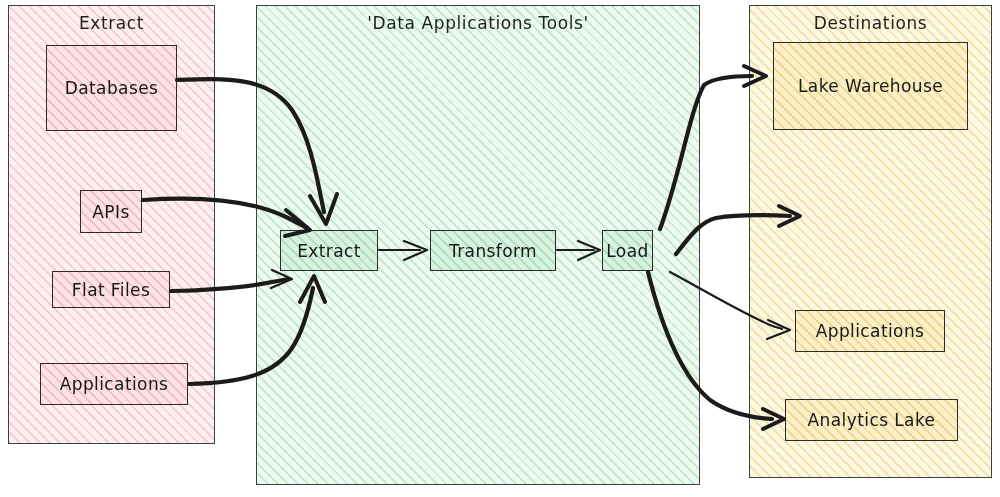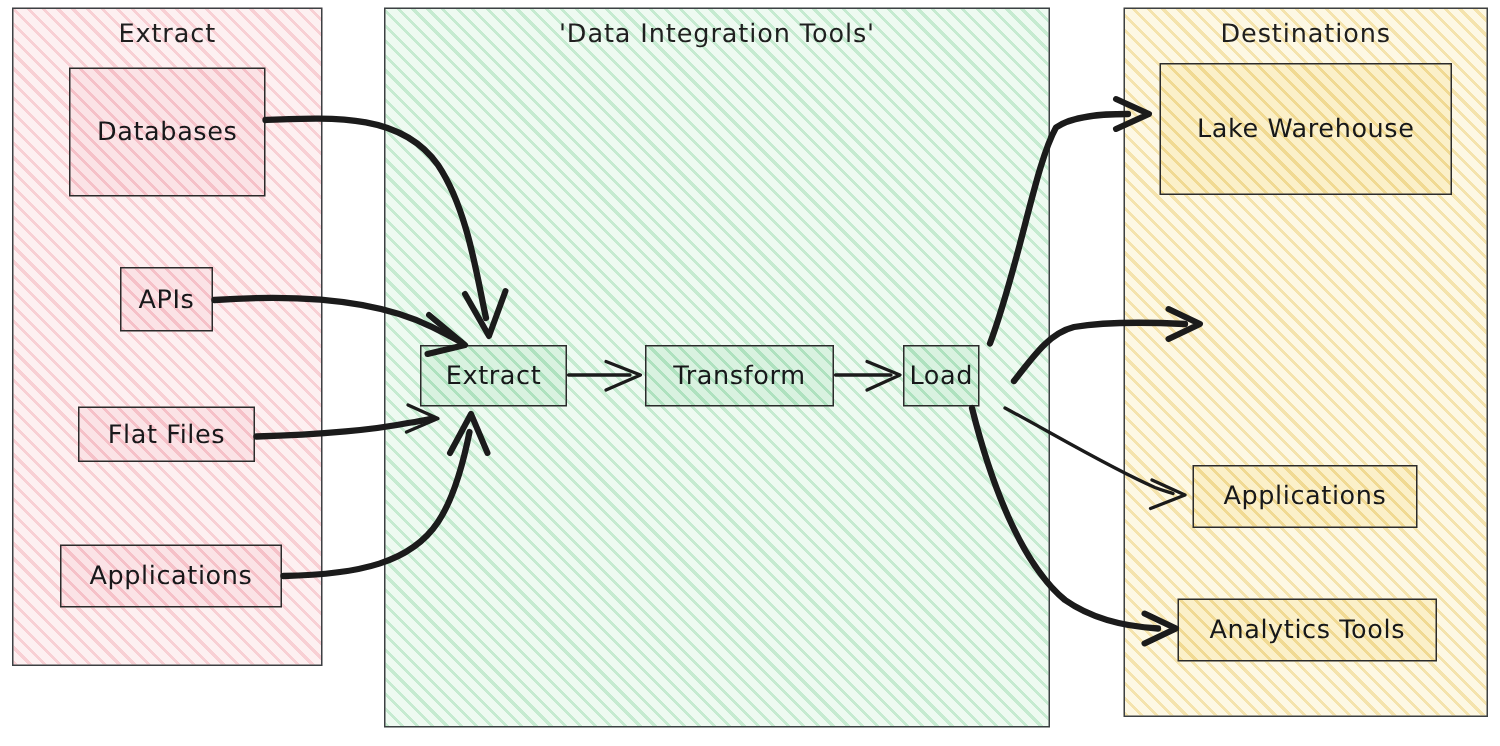--- a/index.html
+++ b/index.html
@@ -52,34 +52,34 @@
 <div id="stage">
 
   <div class="panel hatch-pink" style="left:8px;top:5px;width:207px;height:439px;">
     <div class="panel-title">Extract</div>
   </div>
 
   <div class="node hatch-pink-node" style="left:46px;top:45px;width:131px;height:86px;">
     <span>Databases</span>
   </div>
 
-  <div class="node hatch-pink-node" style="left:80px;top:178px;width:62px;height:43px;">
+  <div class="node hatch-pink-node" style="left:80px;top:190px;width:62px;height:43px;">
     <span>APIs</span>
   </div>
 
   <div class="node hatch-pink-node" style="left:52px;top:271px;width:118px;height:37px;">
     <span>Flat Files</span>
   </div>
 
   <div class="node hatch-pink-node" style="left:40px;top:363px;width:148px;height:42px;">
     <span>Applications</span>
   </div>
 
   <div class="panel hatch-green" style="left:256px;top:5px;width:444px;height:480px;">
-    <div class="panel-title">'Data Integration Tools'</div>
+    <div class="panel-title">'Data Applications Tools'</div>
   </div>
 
   <div class="node hatch-green-node" style="left:280px;top:230px;width:98px;height:41px;">
     <span>Extract</span>
   </div>
 
   <div class="node hatch-green-node" style="left:430px;top:230px;width:126px;height:41px;">
     <span>Transform</span>
   </div>
 
@@ -94,21 +94,21 @@
   <div class="node hatch-yellow-node" style="left:773px;top:42px;width:195px;height:88px;">
     <span>Lake Warehouse</span>
   </div>
 
 
   <div class="node hatch-yellow-node" style="left:795px;top:310px;width:150px;height:42px;">
     <span>Applications</span>
   </div>
 
   <div class="node hatch-yellow-node" style="left:785px;top:399px;width:173px;height:42px;">
-    <span>Analytics Tools</span>
+    <span>Analytics Lake</span>
   </div>
 
   <svg id="edges" viewBox="0 0 1000 497">
 
     <g>
       <path class="e-thick" d="M177,80 C225,78 268,76 292,110 C312,140 318,185 324,212"></path>
       <path class="arrowhead ah-thick" d="M310,196 L326,224 L337,194"></path>
     </g>
 
     <g>

